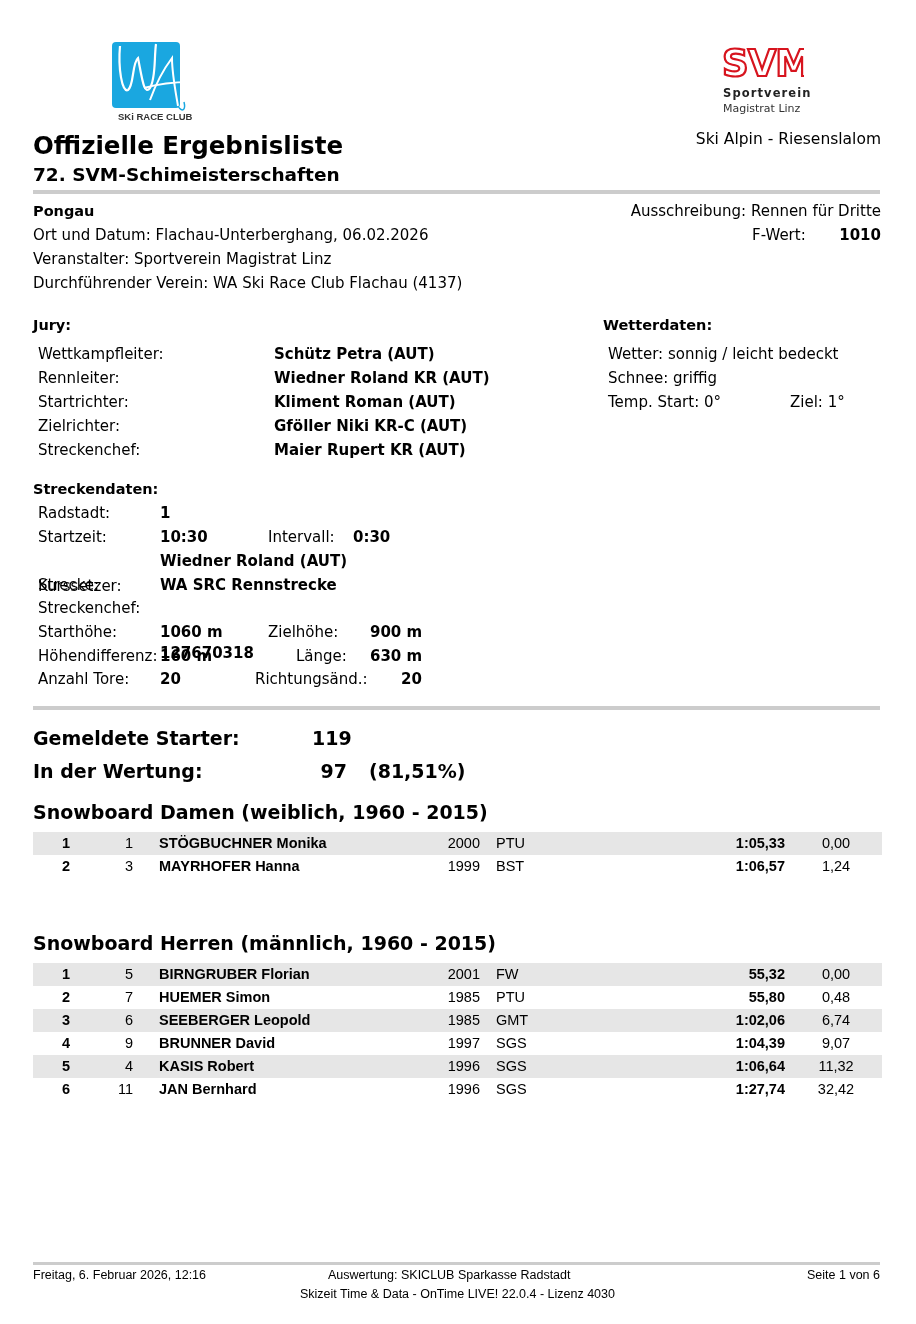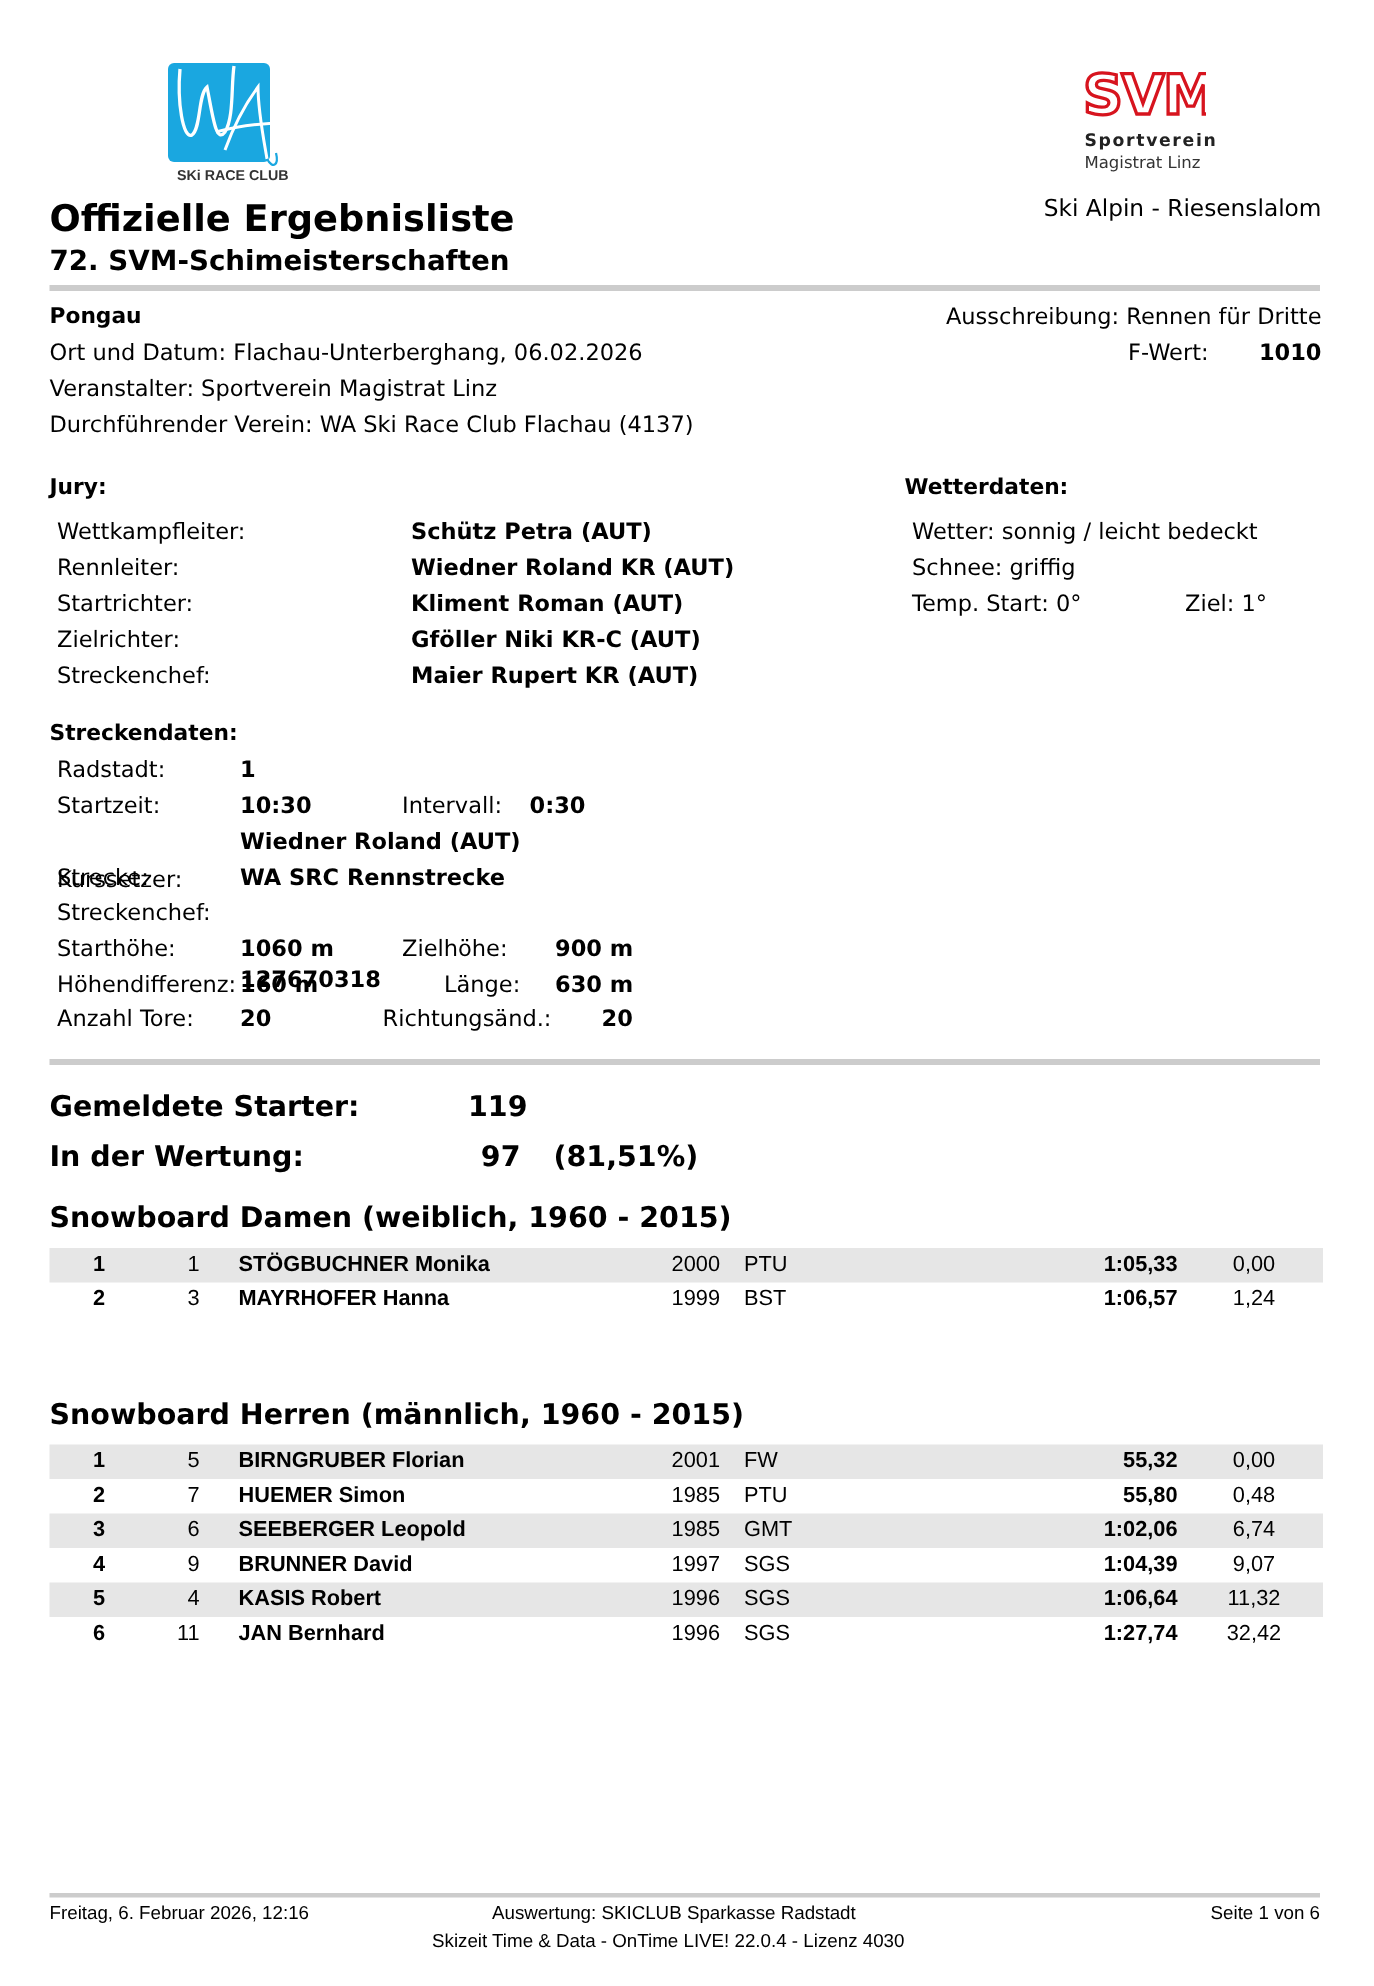--- a/index.html
+++ b/index.html
@@ -216,13 +216,13 @@
     <span class="c-club">SGS</span>
     <span class="c-time">1:27,74</span>
     <span class="c-diff">32,42</span>
   </div>
 </div>
 
 <div class="rule" style="top:1262px; height:3px;"></div>
 <div class="abs footer" style="left:33px; top:1268px;">Freitag, 6. Februar 2026, 12:16</div>
 <div class="abs footer" style="left:328px; top:1268px;">Auswertung: SKICLUB Sparkasse Radstadt</div>
 <div class="abs footer" style="right:36px; top:1268px;">Seite 1 von 6</div>
-<div class="abs footer" style="left:288px; top:1287px;">Skizeit Time &amp; Data - OnTime LIVE! 22.0.4  - Lizenz 4030</div>
+<div class="abs footer" style="left:300px; top:1287px;">Skizeit Time &amp; Data - OnTime LIVE! 22.0.4  - Lizenz 4030</div>
 
 </body></html>

